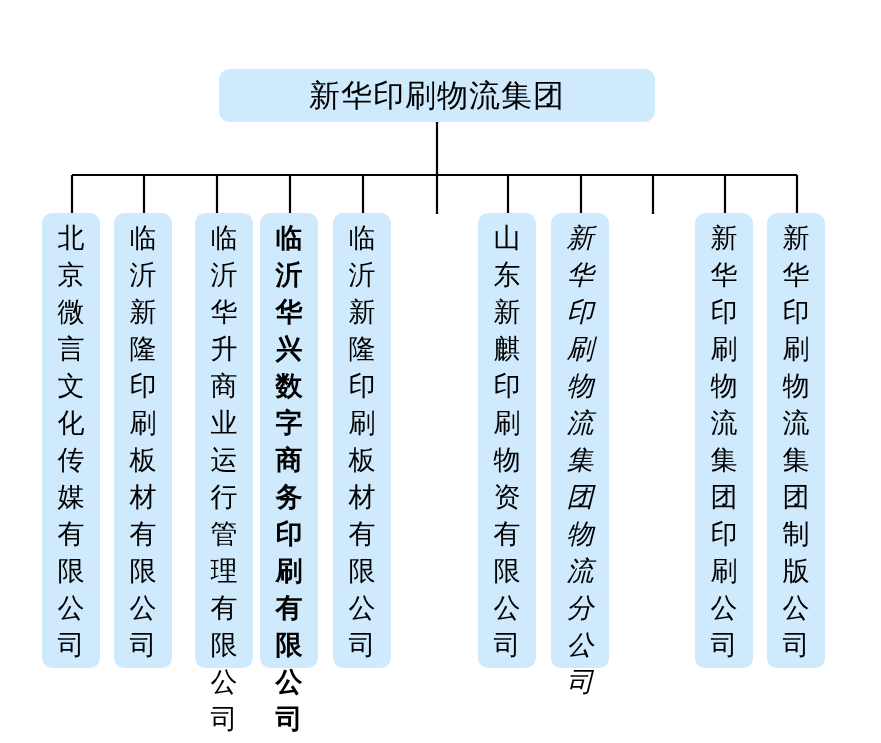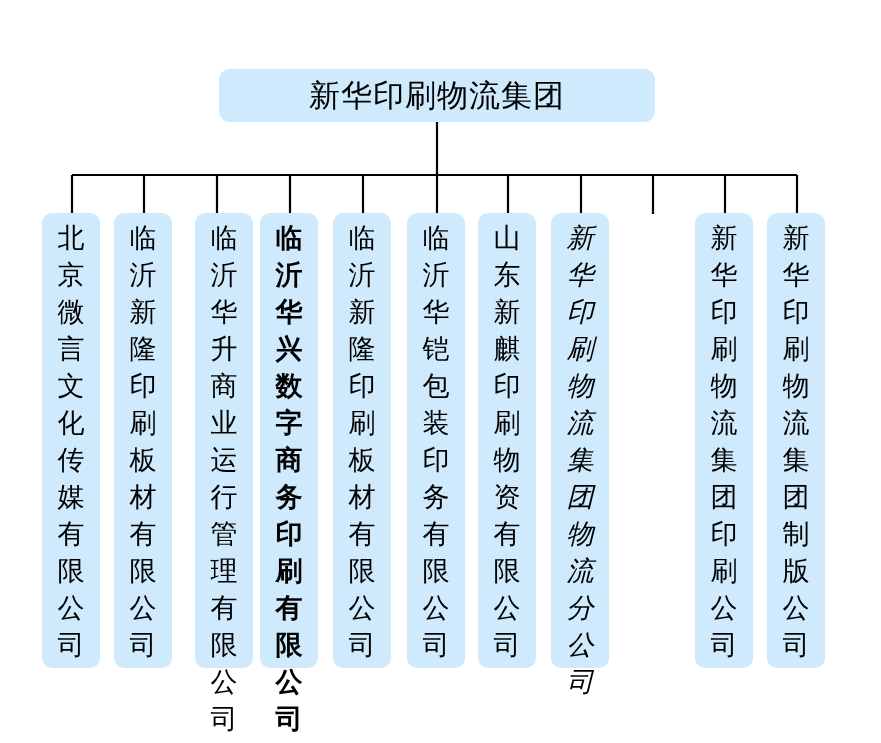--- a/index.html
+++ b/index.html
@@ -114,23 +114,20 @@
   </div>
   <div class="child-node" style="left:195px;">
     <span class="child-label">临沂华升商业运行管理有限公司</span>
   </div>
   <div class="child-node" style="left:260px;font-weight:bold;">
     <span class="child-label">临沂华兴数字商务印刷有限公司</span>
   </div>
   <div class="child-node" style="left:333px;">
     <span class="child-label">临沂新隆印刷板材有限公司</span>
   </div>
-  <div class="child-node" style="left:407px;">
-    <span class="child-label">临沂华铠包装印务有限公司</span>
-  </div>
   <div class="child-node" style="left:478px;">
     <span class="child-label">山东新麒印刷物资有限公司</span>
   </div>
   <div class="child-node" style="left:551px;font-style:italic;">
     <span class="child-label">新华印刷物流集团物流分公司</span>
   </div>
   <div class="child-node" style="left:695px;">
     <span class="child-label">新华印刷物流集团印刷公司</span>
   </div>
   <div class="child-node" style="left:767px;">

